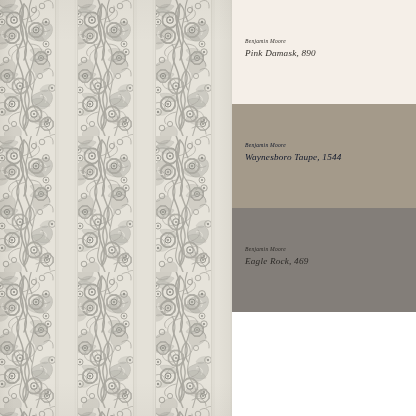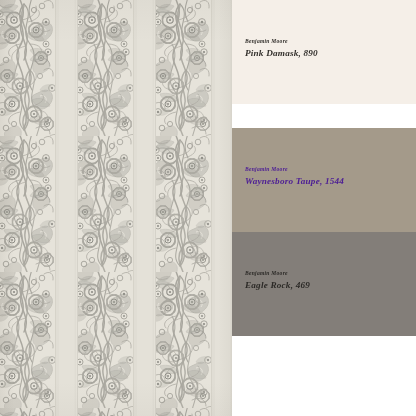--- a/index.html
+++ b/index.html
@@ -84,21 +84,21 @@
     font-size: 9.2px;
     letter-spacing: .2px;
     line-height: 1;
     margin: 0;
     white-space: nowrap;
   }
 </style>
 </head>
 <body>
 
-<div id="board" style="background: rgb(255, 255, 255); font-weight: bold;">
+<div id="board" style="background: rgb(255, 255, 255);">
 
   <div id="wallpaper" style="background-color: rgb(231, 228, 220);">
     <svg id="wallpaper-svg" viewBox="0 0 232 416" preserveAspectRatio="none">
       <defs>
 
         <g id="floral-unit">
 
           <path d="M28 4 C16 18, 34 30, 24 46 C14 62, 32 70, 26 88
                    C20 104, 36 112, 28 128" fill="none" stroke="var(--mc)" stroke-width="1.5" stroke-linecap="round"></path>
           <path d="M28 4 C40 16, 22 28, 34 44 C46 60, 26 72, 36 90" fill="none" stroke="var(--mc)" stroke-width="1.1" stroke-linecap="round"></path>
@@ -226,21 +226,21 @@
   <div id="swatches">
 
     <div class="swatch" style="background-color: rgb(245, 239, 232); color: rgb(51, 48, 44);">
       <div class="swatch-text">
         <p class="brand">Benjamin Moore</p>
         <p class="paint-name">Pink Damask, 890</p>
       </div>
     </div>
 
 
-    <div class="swatch" style="background-color: rgb(164, 154, 138); color: #4c1d95; margin-top: 24px;">
+    <div class="swatch" style="background-color: rgb(164, 154, 138); color: #0f172a;">
       <div class="swatch-text">
         <p class="brand">Benjamin Moore</p>
         <p class="paint-name">Waynesboro Taupe, 1544</p>
       </div>
     </div>
 
     <div class="swatch" style="background-color: rgb(131, 126, 121); color: rgb(44, 42, 39); padding-left: 28px;">
       <div class="swatch-text">
         <p class="brand">Benjamin Moore</p>
         <p class="paint-name">Eagle Rock, 469</p>

